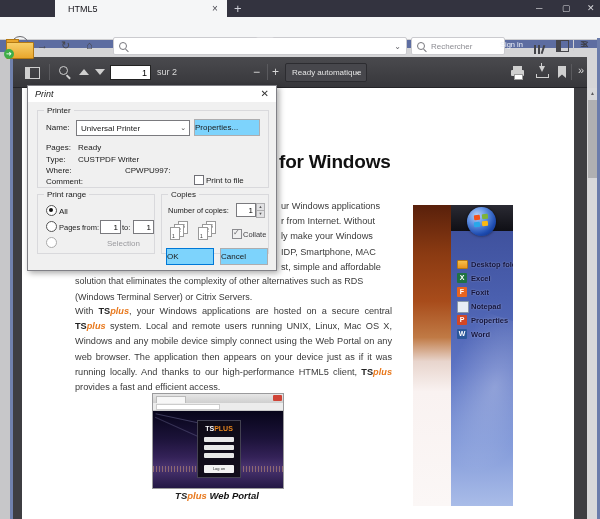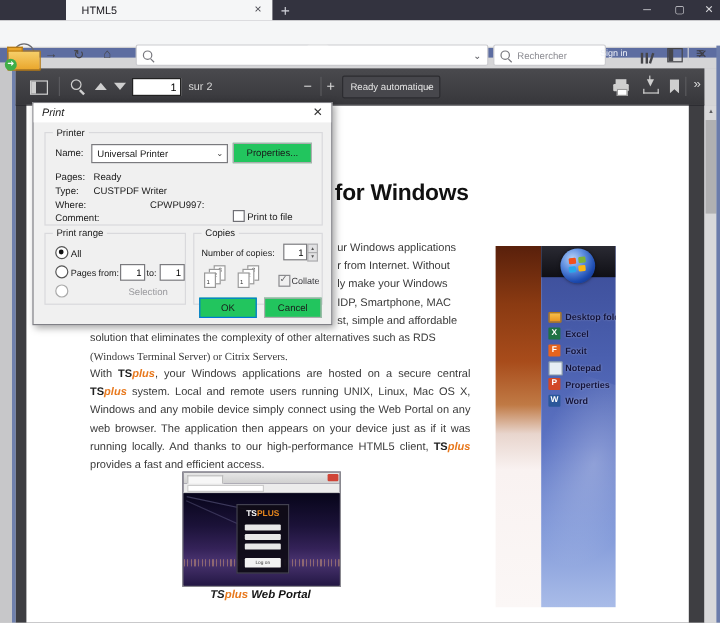--- a/index.html
+++ b/index.html
@@ -159,22 +159,22 @@
   #dlg-title{position:absolute;left:0;top:0;width:248px;height:16px;background:#fff;}
   #dlg-title .t{position:absolute;left:7px;top:3px;font-size:9px;color:#1a1a1a;font-style:italic;}
   #dlg-close{position:absolute;right:7px;top:2px;font-size:10px;color:#333;}
   .group{position:absolute;border:1px solid #d9d9dc;}
   .group .glabel{position:absolute;left:6px;top:-5px;background:#f0f0f0;padding:0 3px;font-size:8px;color:#1a1a1a;}
   .dlbl{position:absolute;font-size:8px;color:#1a1a1a;white-space:nowrap;}
   .dval{position:absolute;font-size:8px;color:#1a1a1a;white-space:nowrap;}
   #name-select{position:absolute;left:38px;top:9px;width:112px;height:14px;background:#fff;border:1px solid #7a7a7e;}
   #name-select .v{position:absolute;left:4px;top:3px;font-size:8px;color:#1a1a1a;white-space:nowrap;}
   #name-select .chev{position:absolute;right:3px;top:3px;font-size:7px;color:#444;}
-  .dbtn{position:absolute;background:#22c55e;border:1px solid #adadaf;font-size:8px;color:#1a1a1a;
-     text-align:center;}
+  .dbtn{position:absolute;background:#7dd3fc;border:1px solid #adadaf;font-size:8px;color:#1a1a1a;
+     text-align:left;}
   #props-btn{left:156px;top:8px;width:64px;height:15px;line-height:15px;}
   .cb{position:absolute;width:8px;height:8px;background:#fff;border:1px solid #707076;}
   .cb .mark{position:absolute;left:0px;top:-2px;font-size:8px;color:#6a6a6e;}
   .radio{position:absolute;width:9px;height:9px;border:1px solid #555;border-radius:50%;background:#fff;}
   .radio.sel::after{content:"";position:absolute;left:2px;top:2px;width:4px;height:4px;border-radius:50%;background:#111;}
   .radio.dis{border-color:#aaa;}
   .dinput{position:absolute;height:12px;background:#fff;border:1px solid #7a7a7e;font-size:8px;
      text-align:right;padding:0 2px 0 0;font-family:"Liberation Sans",sans-serif;}
   #spinner{position:absolute;left:74px;top:8px;width:26px;height:14px;}
   #spin-input{position:absolute;left:0;top:0;width:16px;height:12px;background:#fff;border:1px solid #7a7a7e;
@@ -282,21 +282,21 @@
 </div>
 
 <div id="heading" class="abs nowrap doc">for Windows</div>
 
 <div class="abs nowrap frag" style="top:201px;">ur Windows applications</div>
 <div class="abs nowrap frag" style="top:216px;">r from Internet. Without</div>
 <div class="abs nowrap frag" style="top:231px;">ly make your Windows</div>
 <div class="abs nowrap frag" style="top:246.5px;">IDP, Smartphone, MAC</div>
 <div class="abs nowrap frag" style="top:261.5px;">st, simple and affordable</div>
 <div class="abs nowrap pline" style="top:276px;">solution that eliminates the complexity of other alternatives such as RDS</div>
-<div class="abs nowrap pline" style="top:291.5px;font-family:Liberation Serif, serif;">(Windows Terminal Server) or Citrix Servers.</div>
+<div class="abs nowrap pline" style="top:291.5px;">(Windows Terminal Server) or Citrix Servers.</div>
 
 <div id="p2" class="abs"><span>With </span><span class="ts">TS</span><span class="plus">plus</span><span>, your Windows applications are hosted on a secure central </span><span class="ts">TS</span><span class="plus">plus</span><span> system. Local and remote users running UNIX, Linux, Mac OS X, Windows and any mobile device simply connect using the Web Portal on any web browser. The application then appears on your device just as if it was running locally. And thanks to our high-performance HTML5 client, </span><span class="ts">TS</span><span class="plus">plus</span><span> provides a fast and efficient access.</span></div>
 
 <div id="shot-sidebar" class="abs">
   <div id="rock"></div>
   <div id="sbar">
     <div class="swoosh"></div>
     <div id="sbtop"></div>
     <div id="orb">
       <span class="flagpane" style="left:7px;top:8px;background:#f2511b;transform:rotate(-6deg);"></span>

